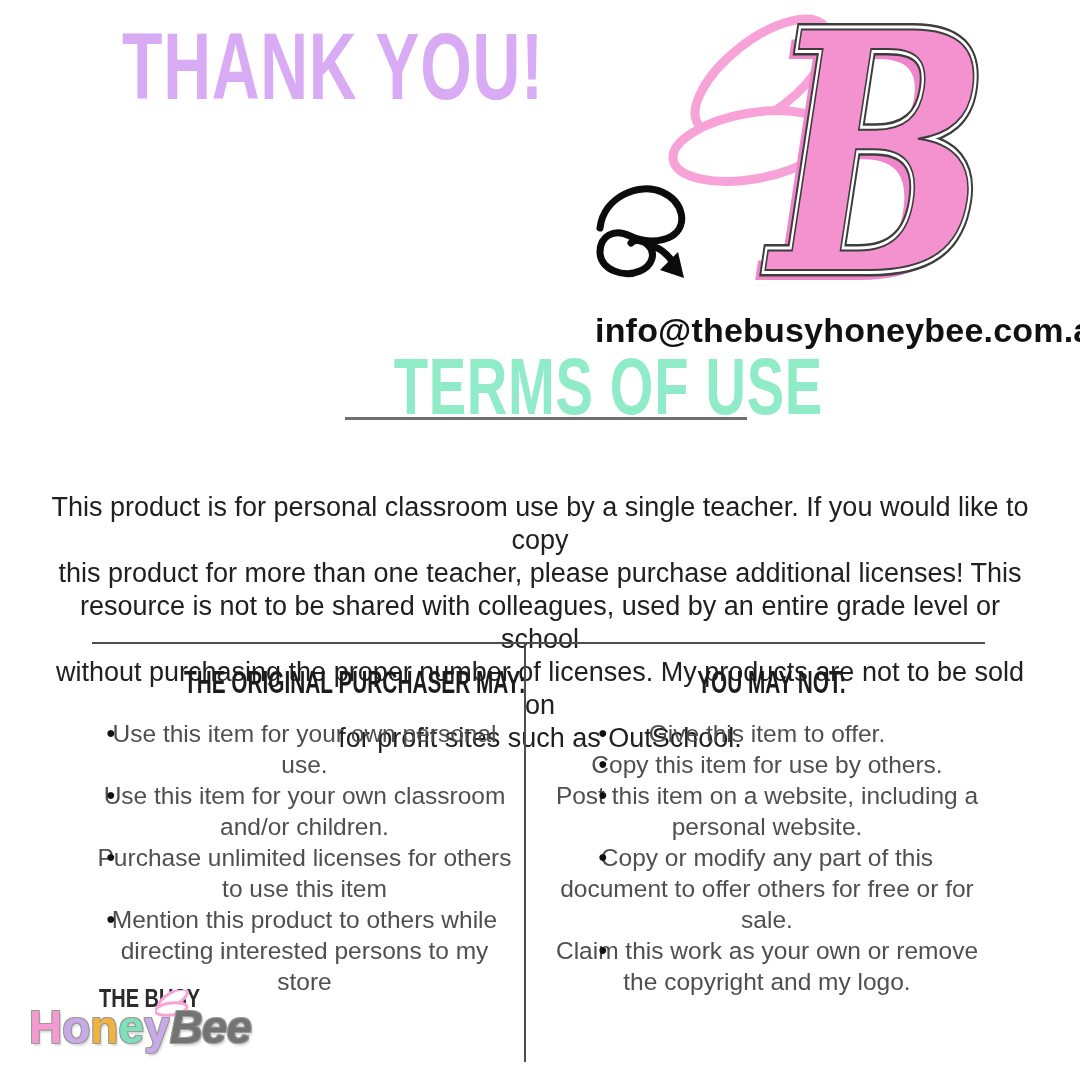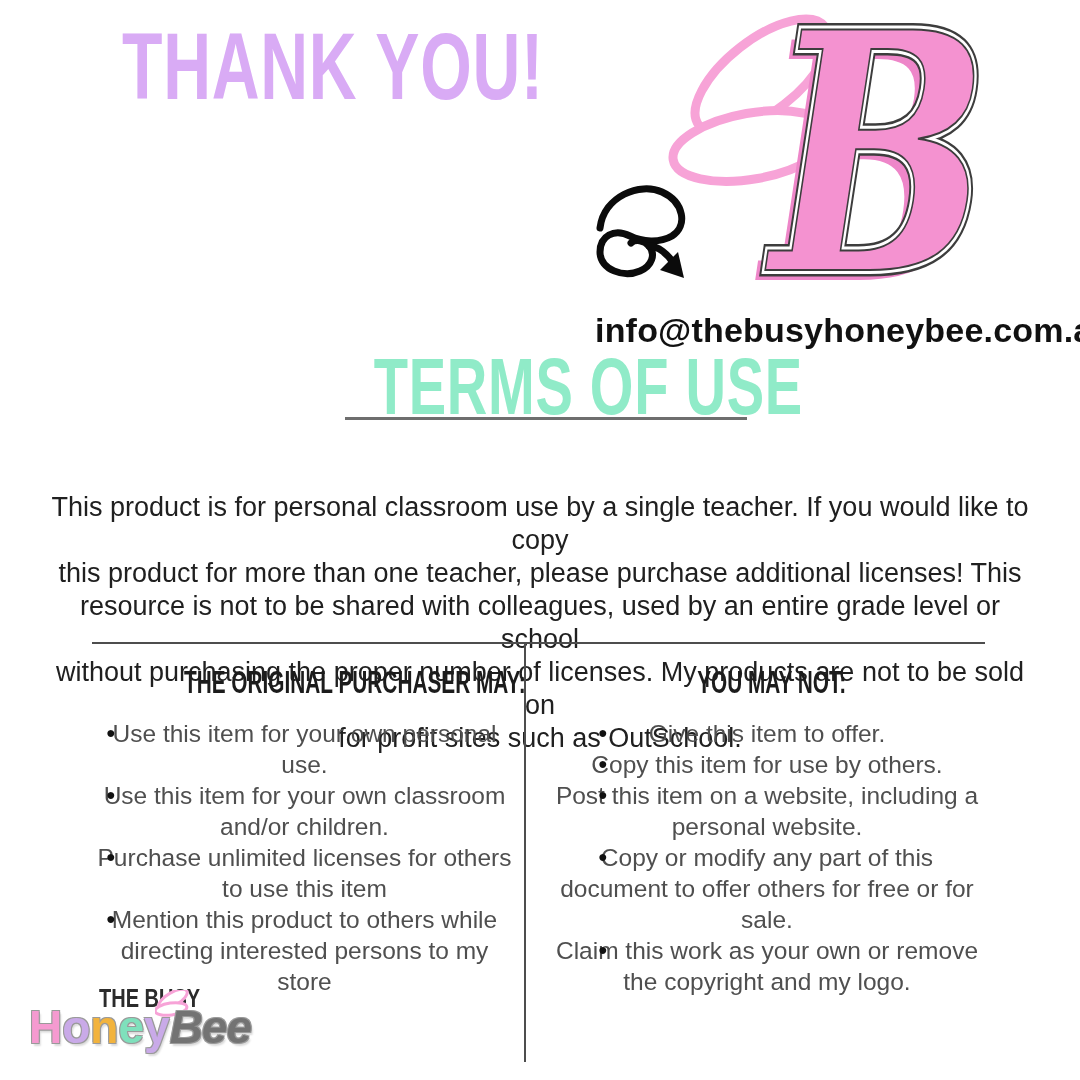--- a/index.html
+++ b/index.html
@@ -4,21 +4,21 @@
 <style>
   html,body{margin:0;padding:0;background:#ffffff;}
   .canvas{
     position:relative;width:1080px;height:1080px;background:#ffffff;
     font-family:"Liberation Sans",sans-serif;overflow:hidden;padding-left:12px;
   }
   
   .cond{display:inline-block;font-weight:bold;white-space:nowrap;transform-origin:center;}
   .thankyou-title{position:absolute;left:40px;top:14px;width:550px;text-align:center;}
   .thankyou-title .cond{font-size:92px;letter-spacing:1px;color:#d9abf5;transform:scale(0.72,1.02);}
-  .terms-title{position:absolute;left:286px;top:341px;width:520px;text-align:center;}
+  .terms-title{position:absolute;left:306px;top:341px;width:520px;text-align:center;}
   .terms-title .cond{font-size:79px;letter-spacing:1px;color:#90ebc8;transform:scale(0.71,1.0);}
   .terms-underline{position:absolute;left:345px;top:417px;width:402px;height:3px;background:#6e6e6e;}
   
   .para{white-space:pre-line;text-align:center;color:#202020;}
   .intro-para{position:absolute;left:18px;top:126px;width:586px;font-size:27px;line-height:34px;}
   .terms-para{position:absolute;left:40px;top:450px;width:1000px;font-size:27px;line-height:33px;margin-top:41px;}
   
   .email{position:absolute;left:595px;top:311px;width:460px;text-align:center;
          font-size:34px;font-weight:bold;color:#111;letter-spacing:0.2px;}
   

